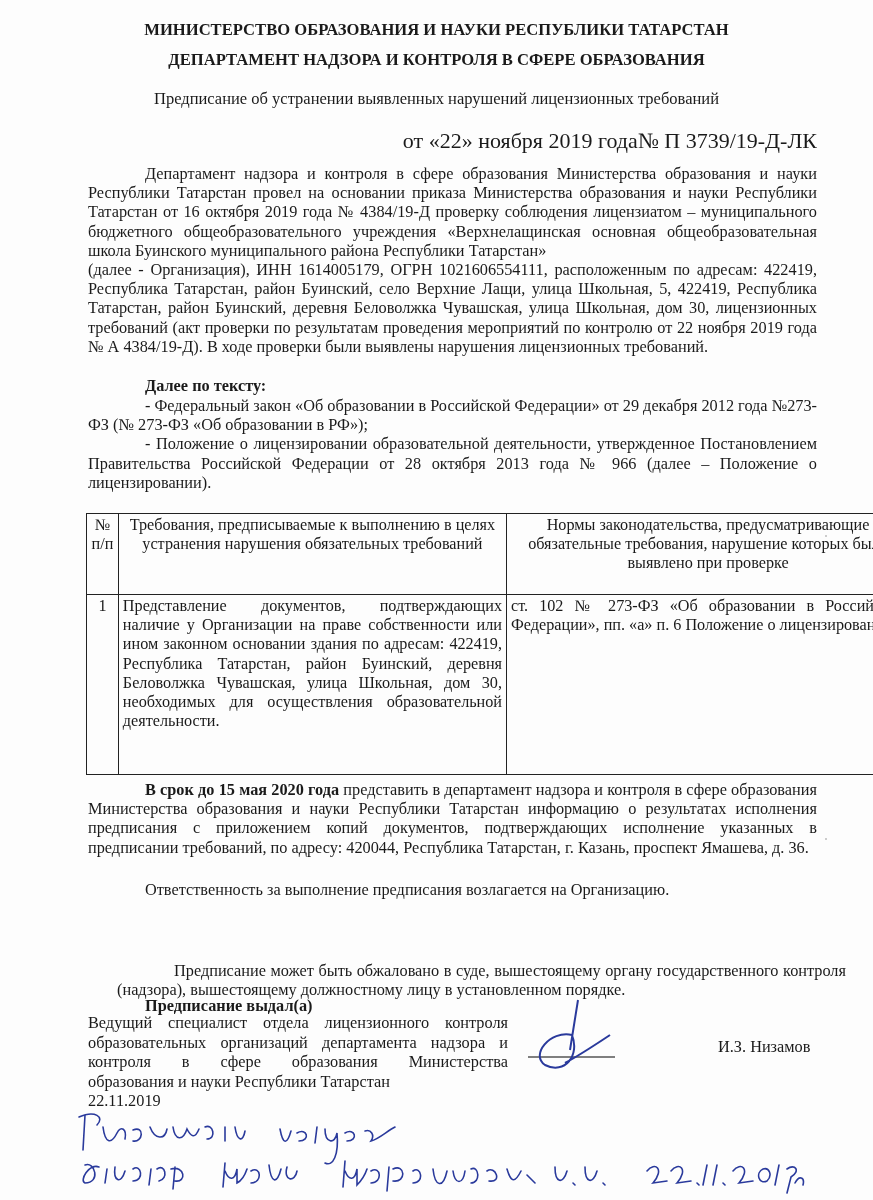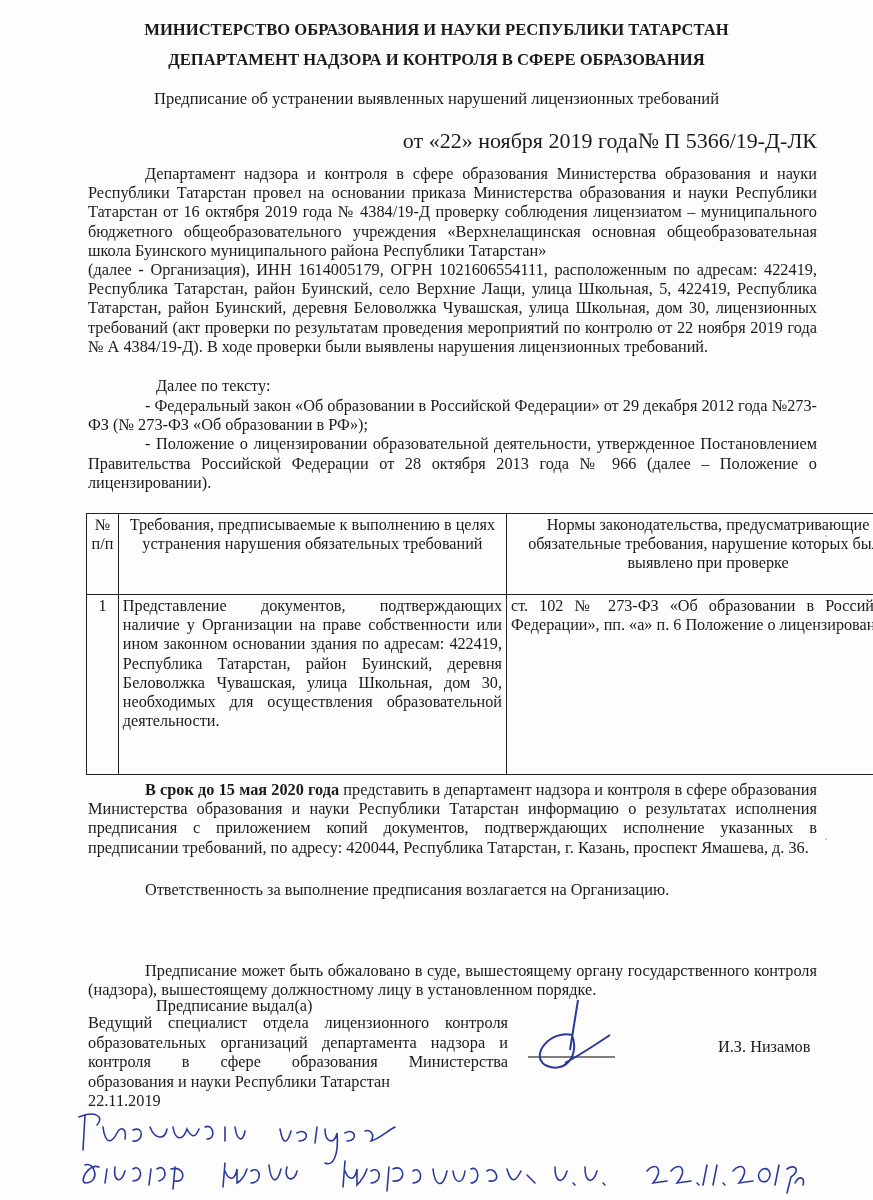--- a/index.html
+++ b/index.html
@@ -7,21 +7,21 @@
       font-family: "Liberation Serif", "DejaVu Serif", serif; color: #1a1a1a; font-size: 16.3px; }
     .page { position: absolute; left: 0; top: 0; width: 873px; height: 1200px; background: #fdfdfd; }
     .hdr { position: absolute; left: 0; width: 873px; text-align: center; font-weight: bold; font-size: 16.6px; line-height: 20px; }
     .title { position: absolute; left: 0; width: 873px; text-align: center; top: 89px; font-size: 16.5px; }
     .dateline { position: absolute; top: 128px; left: 139px; right: 56px; display: flex; justify-content: flex-end; font-size: 22px; }
     .para { position: absolute; left: 88px; width: 729px; text-align: justify; line-height: 19.2px; font-size: 16.3px; }
     .para p { margin: 0; text-indent: 57px; text-align: justify; }
     .para p.noindent { text-indent: 0; }
     .para p.last { text-align-last: left; }
     .bold { font-weight: bold; }
-    .subhead { position: absolute; left: 156px; font-weight: normal; }
+    .subhead { position: absolute; left: 145px; font-weight: bold; }
     table.req { position: absolute; left: 86px; top: 513px; width: 824px; border-collapse: collapse; font-size: 16.2px; line-height: 19.2px; }
     table.req td { border: 1.6px solid #222; vertical-align: top; padding: 2px 4px 0 4px; }
     table.req .h td { height: 78px; }
     table.req .c1 { width: 23px; text-align: center; padding: 2px 2px 0 2px; }
     table.req .c2 { width: 332px; }
     table.req .c3 { width: 345px; }
     .center { text-align: center; }
     .just { text-align: justify; text-align-last: left; }
     .sign-block { position: absolute; left: 88px; top: 1013px; width: 420px; line-height: 19.5px; text-align: justify; }
     .sign-block .line { display: block; }
@@ -35,21 +35,21 @@
 
 <div class="page">
 
   <div class="hdr" style="top:20px;">МИНИСТЕРСТВО ОБРАЗОВАНИЯ И НАУКИ РЕСПУБЛИКИ ТАТАРСТАН</div>
   <div class="hdr" style="top:50px;">ДЕПАРТАМЕНТ НАДЗОРА И КОНТРОЛЯ В СФЕРЕ ОБРАЗОВАНИЯ</div>
 
   <div class="title">Предписание об устранении выявленных нарушений лицензионных требований</div>
 
   <div class="dateline">
     <span>от «22» ноября 2019 года</span>
-    <span>№ П 5366/19-Д-ЛК</span>
+    <span>№ П 3739/19-Д-ЛК</span>
   </div>
 
   <div class="para" style="top:164px;">
     <p class="last">Департамент надзора и контроля в сфере образования Министерства образования и науки Республики Татарстан провел на основании приказа Министерства образования и науки Республики Татарстан от 16 октября 2019 года № 4384/19-Д проверку соблюдения лицензиатом – муниципального бюджетного общеобразовательного учреждения «Верхнелащинская основная общеобразовательная школа Буинского муниципального района Республики Татарстан»</p>
     <p class="noindent last"> (далее - Организация), ИНН 1614005179, ОГРН 1021606554111, расположенным по адресам: 422419, Республика Татарстан, район Буинский, село Верхние Лащи, улица Школьная, 5, 422419, Республика Татарстан, район Буинский, деревня Беловолжка Чувашская, улица Школьная, дом 30, лицензионных требований (акт проверки по результатам проведения мероприятий по контролю от 22 ноября 2019 года № А 4384/19-Д). В ходе проверки были выявлены нарушения лицензионных требований.</p>
   </div>
 
   <div class="subhead" style="top:376px;">Далее по тексту:</div>
 
   <div class="para" style="top:396px;">
@@ -75,21 +75,21 @@
 
   <div class="para" style="top:780px;">
     <p class="last"><span class="bold">В срок до 15 мая 2020 года</span><span> представить в департамент надзора и контроля в сфере образования Министерства образования и науки Республики Татарстан информацию о результатах исполнения предписания с приложением копий документов, подтверждающих исполнение указанных в предписании требований, по адресу: 420044, Республика Татарстан, г. Казань, проспект Ямашева, д. 36.</span></p>
   </div>
 
   <div class="para" style="top:880px;">
     <p class="last">Ответственность за выполнение предписания возлагается на Организацию.</p>
   </div>
 
 
-  <div class="para" style="top:961px;">
+  <div class="para" style="top:961px;margin-left:29px;">
     <p class="last">Предписание может быть обжаловано в суде, вышестоящему органу государственного контроля (надзора), вышестоящему должностному лицу в установленном порядке.</p>
   </div>
 
   <div class="subhead" style="top:996px;">Предписание выдал(а)</div>
 
   <div class="sign-block">
     <span class="line" style="text-align:justify;text-align-last:justify;">Ведущий специалист отдела лицензионного контроля</span>
     <span class="line" style="text-align:justify;text-align-last:justify;">образовательных организаций департамента надзора и</span>
     <span class="line" style="text-align:justify;text-align-last:justify;">контроля в сфере образования Министерства</span>
     <span class="line">образования и науки Республики Татарстан</span>

